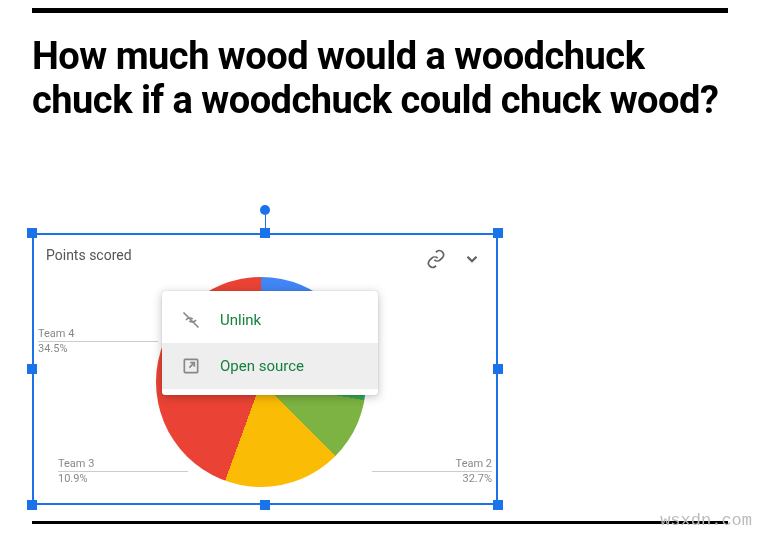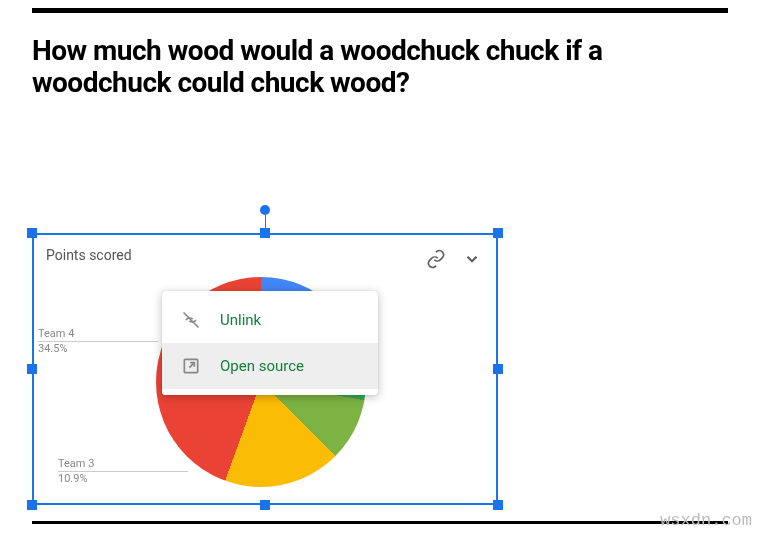--- a/index.html
+++ b/index.html
@@ -17,21 +17,21 @@
   top: 8px;
   right: 32px;
   bottom: 18px;
 }
 .hr-top {
   height: 5px;
   background: #000;
   margin-bottom: 22px;
 }
 .title {
-  font-size: 28px;
+  font-size: 38px;
   font-weight: 700;
   line-height: 1.15;
   color: #000;
   margin-bottom: 22px;
   letter-spacing: -0.5px;
 }
 .hr-bottom {
   position: absolute;
   left: 0; right: 0;
   bottom: 0;
@@ -215,20 +215,25 @@
 
       <div class="team-label tl-4">
         <span>Team 4</span>
         <div class="line"></div>
         <span>34.5%</span>
       </div>
       <div class="team-label tl-3">
         <span>Team 3</span>
         <div class="line"></div>
         <span>10.9%</span>
+      </div>
+      <div class="team-label tl-2">
+        <span>Team 2</span>
+        <div class="line"></div>
+        <span>32.7%</span>
       </div>
 
       <div class="menu">
         <div class="menu-item">
           <span class="mi-icon">
             <svg width="20" height="20" viewBox="0 0 24 24" fill="none" stroke="currentColor" stroke-width="2">
                 <path d="M10 13a5 5 0 0 0 7 0l1-1"></path>
                 <path d="M14 11a5 5 0 0 0-7 0l-1 1"></path>
                 <line x1="3" y1="3" x2="21" y2="21"></line>
               </svg>

